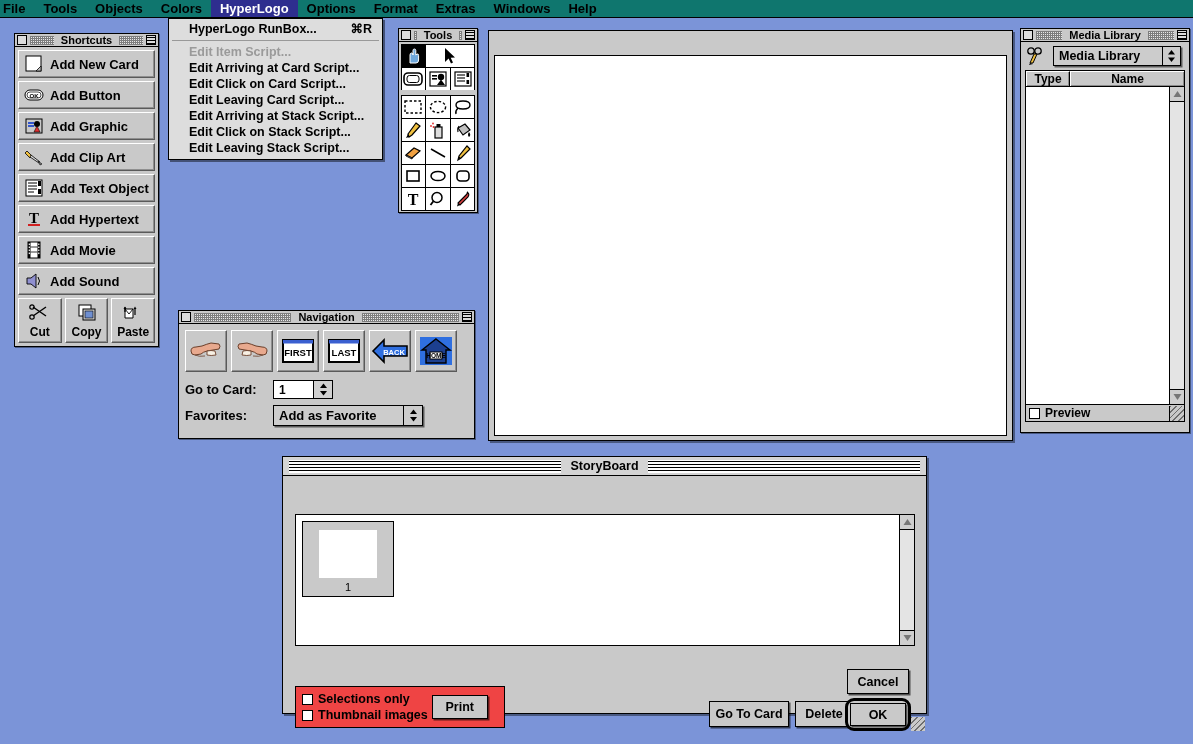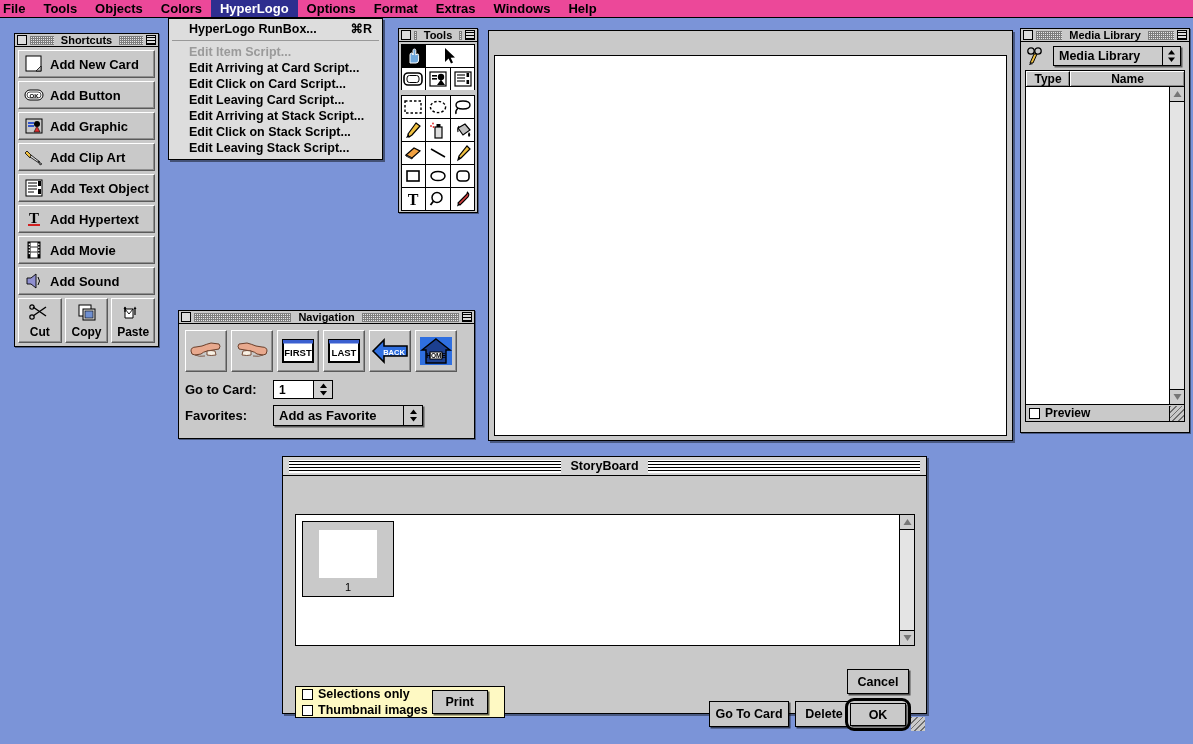--- a/index.html
+++ b/index.html
@@ -7,21 +7,21 @@
     margin: 0; padding: 0;
     width: 1193px; height: 744px;
     overflow: hidden;
     font-family: "Liberation Sans", sans-serif;
   }
   body { background: #7b94d8; position: relative; }
 
   
   #menubar {
     position: absolute; top: 0; left: 0; width: 1193px; height: 18px;
-    background: #ec4899;
+    background: #0f766e;
     border-bottom: 1px solid #000000;
     display: flex; align-items: center;
     font-size: 13px; font-weight: bold;
     z-index: 400;
   }
   .menu-item {
     padding: 1px 9px 2px 9px; height: 17px; line-height: 15px;
     color: #000; white-space: nowrap; cursor: default;
   }
   .menu-item.active { background: #2e2e8f; color: #ffffff; }
@@ -245,22 +245,22 @@
   #sb-thumbs { flex: 1; padding: 6px; }
   .sb-thumb {
     width: 92px; height: 76px; background: #c9c9c9; border: 1px solid #000;
     display: flex; flex-direction: column; align-items: center;
     justify-content: center; padding-top: 4px;
   }
   .sb-thumb .inner { width: 58px; height: 48px; background: #fff; }
   .sb-thumb .num { font-size: 11px; margin-top: 3px; }
   #sb-controls { position: absolute; left: 12px; top: 200px; width: 620px; }
   .groupbox {
-    position: absolute; left: 0; top: 10px; width: 210px; height: 32px;
-    border: 1px solid #000; background: #fef9c3;
+    position: absolute; left: 0; top: 10px; width: 210px; height: 42px;
+    border: 1px solid #000; background: #ef4444;
     display: flex; align-items: center; padding: 0 6px;
   }
   .cb-stack { display: flex; flex-direction: column; gap: 2px; }
   .cb-line { display: flex; align-items: center; font-size: 12.5px; font-weight: bold; }
   .pbtn {
     display: flex; align-items: center; justify-content: center;
     font-size: 12.5px; font-weight: bold;
     background: #c9c9c9;
     border: 1px solid #000;
     box-shadow: 1.5px 1.5px 0 rgba(0,0,0,0.6);

